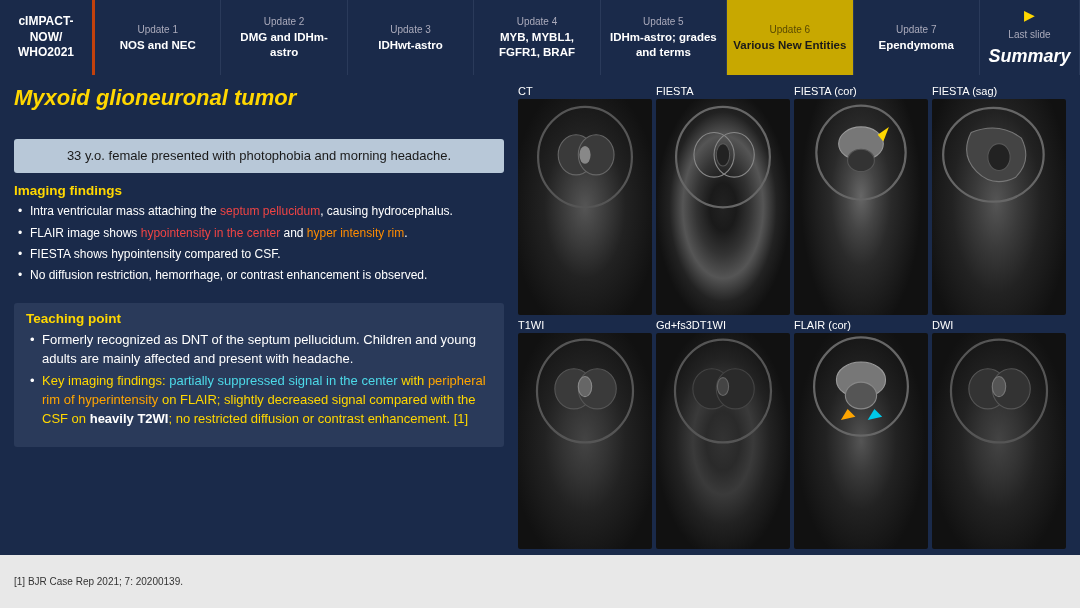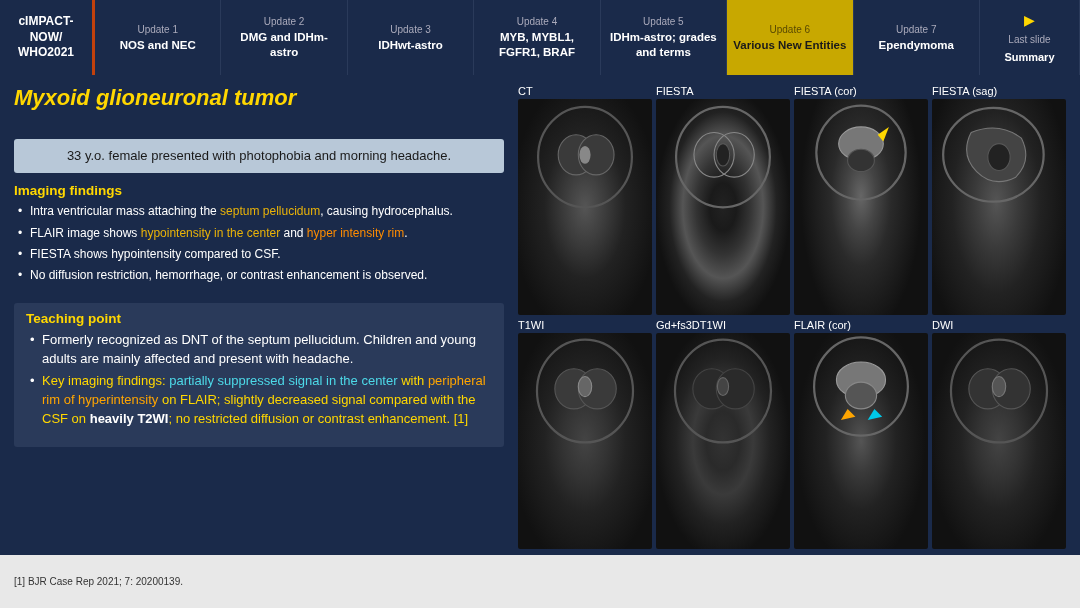--- a/index.html
+++ b/index.html
@@ -126,21 +126,21 @@
       position: relative;
       margin-bottom: 4px;
     }
     .bullet-list li::before {
       content: "•";
       position: absolute;
       left: 0;
       color: white;
     }
 
-    .highlight-yellow { color: #eab308; }
+    .highlight-yellow { color: #ef4444; }
     .highlight-orange { color: #ff8c00; }
 
     
     .teaching-section {
       background: #2a3a5a;
       padding: 8px 12px;
       border-radius: 3px;
       margin-top: 4px;
     }
     .teaching-section .section-heading {
@@ -271,21 +271,21 @@
   </div>
 
   <div class="nav-item nav-flex">
     <span class="update-label">Update 7</span>
     <span class="nav-title">Ependymoma</span>
   </div>
 
   <div class="nav-item last-slide" style="width:100px; flex-direction:column; justify-content:center; align-items:center;">
     <span class="star-icon">▶</span>
     <span style="font-size:10px; color:#aab;">Last slide</span>
-    <span style="font-weight:bold; font-size:11px;">Summary</span>
+    <span style="font-weight:bold; font-size:18px;font-style:italic;">Summary</span>
   </div>
 </div>
 
 <div class="main-content">
   <div class="slide-area">
 
     <div class="left-panel">
       <div class="slide-title">Myxoid glioneuronal tumor</div>
 
       <div class="case-box">

